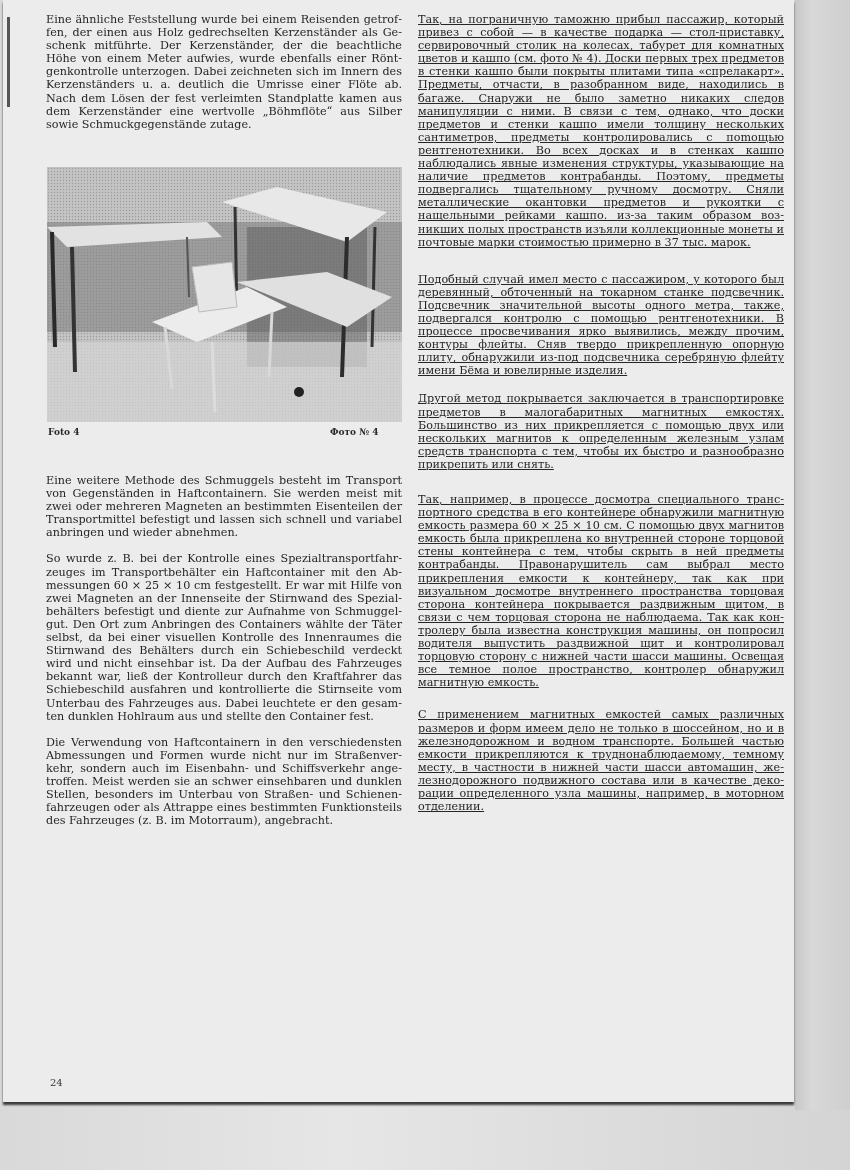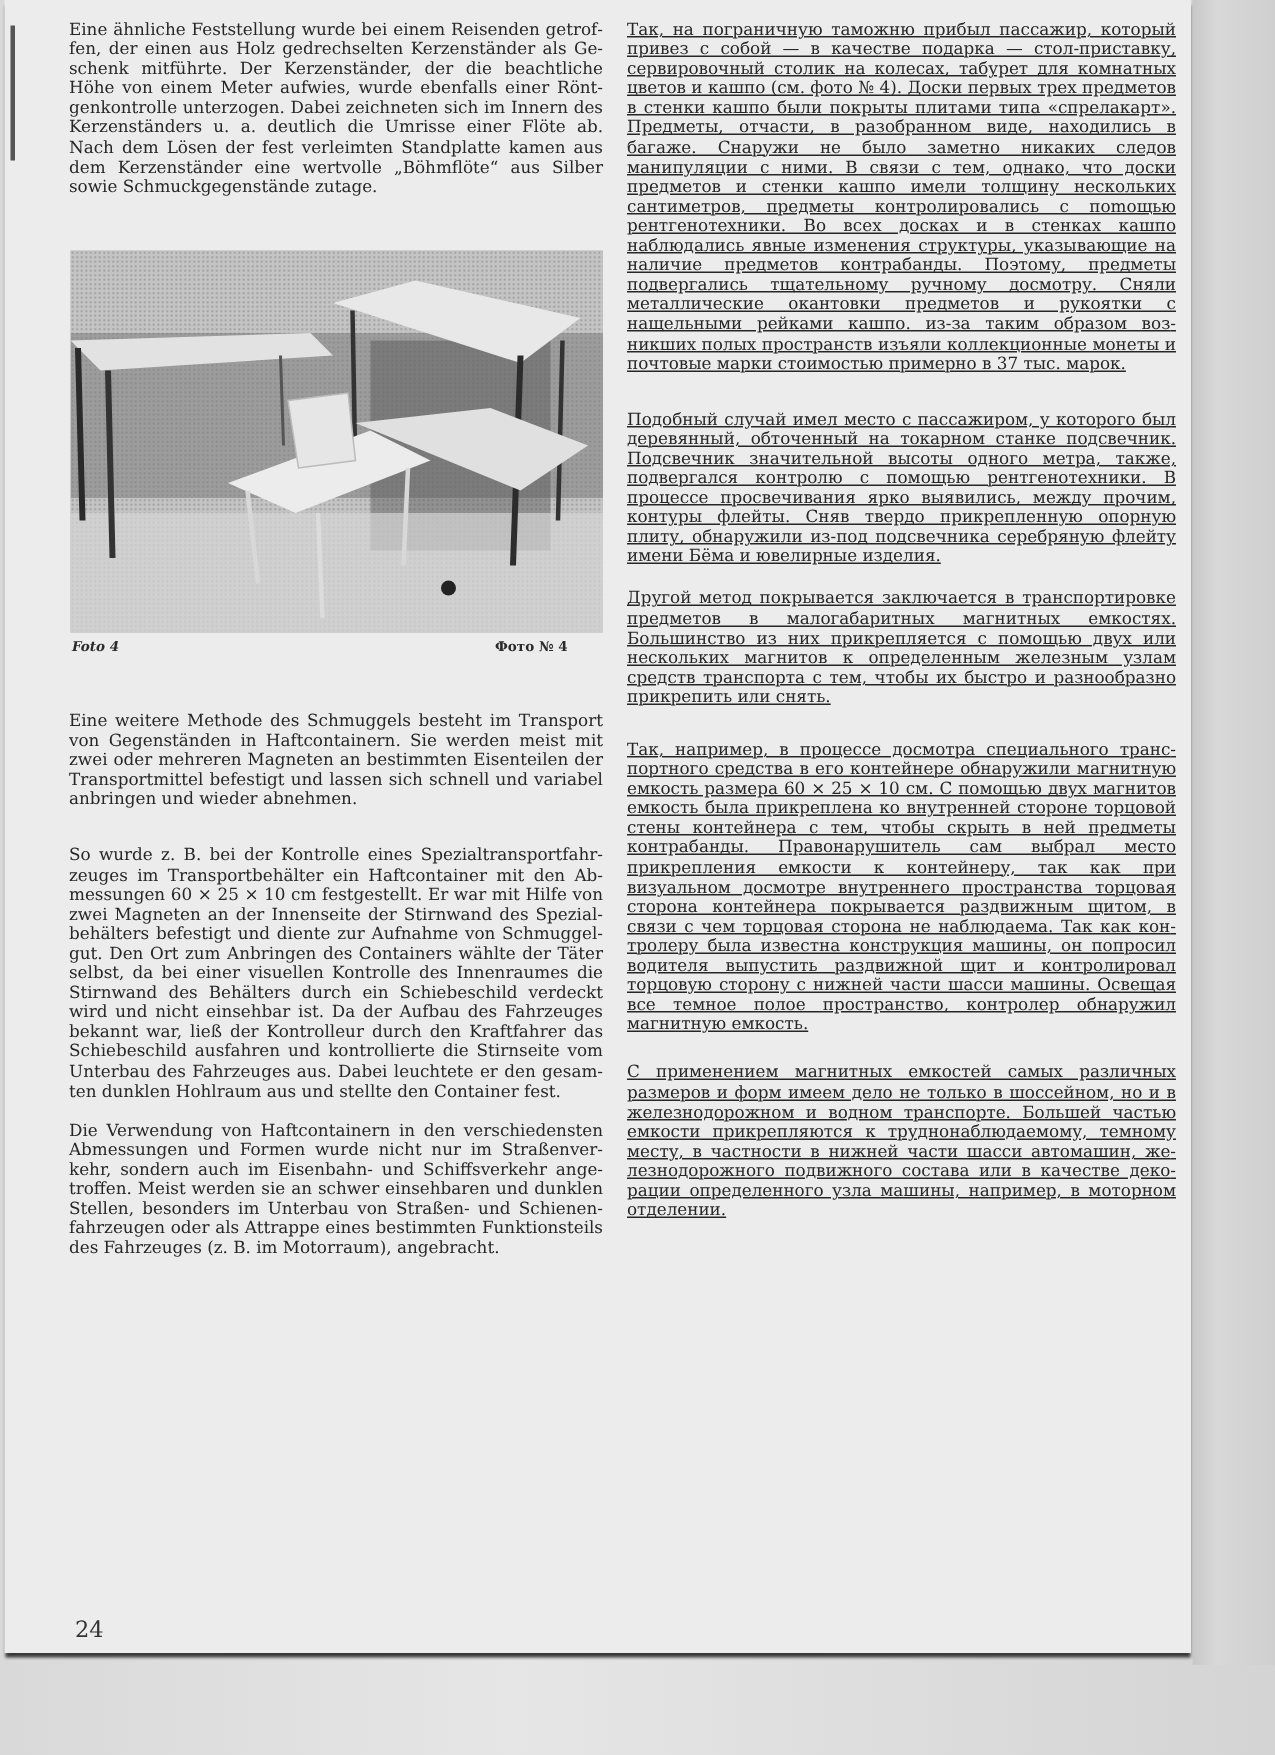--- a/index.html
+++ b/index.html
@@ -33,24 +33,24 @@
   .col-left { left: 46px; width: 356px; }
   .col-right { left: 418px; width: 366px; text-decoration: underline; }
   .photo {
     position: absolute; left: 47px; top: 167px; width: 355px; height: 255px;
     background: #b8b8b8;
     overflow: hidden;
   }
   .caption {
     position: absolute; top: 427px; font-size: 9px; font-weight: bold; color: #2a2a2a;
   }
-  .cap-left { left: 48px; font-style: italic; }
+  .cap-left { left: 48px; }
   .cap-right { left: 330px; }
   .page-number {
-    position: absolute; left: 50px; top: 1077px; font-size: 15px; color: #333;
+    position: absolute; left: 50px; top: 1077px; font-size: 10px; color: #333;
   }
 </style>
 </head>
 <body>
 
 <div class="scanner-bg"></div>
 <div class="right-strip"></div>
 
 <div class="page">
   <div class="left-mark"></div>
@@ -95,21 +95,21 @@
     <polygon points="145,100 185,95 190,140 152,145" fill="#e6e6e6" stroke="#bbb"></polygon>
 
     <circle cx="252" cy="225" r="5" fill="#222"></circle>
   </svg>
 </div>
 
 <div class="caption cap-left">Foto 4</div>
 <div class="caption cap-right">Фото № 4</div>
 
 <div class="col col-left" style="top:474px;">
-  <p style="margin-bottom:24px;">Eine weitere Methode des Schmuggels besteht im Transport von Gegenständen in Haftcontainern. Sie werden meist mit zwei oder mehreren Magneten an bestimmten Eisenteilen der Transportmittel befestigt und lassen sich schnell und variabel anbringen und wieder abnehmen.</p>
+  <p style="margin-bottom:13px;">Eine weitere Methode des Schmuggels besteht im Transport von Gegenständen in Haftcontainern. Sie werden meist mit zwei oder mehreren Magneten an bestimmten Eisenteilen der Transportmittel befestigt und lassen sich schnell und variabel anbringen und wieder abnehmen.</p>
   <p style="margin-bottom:13px;">So wurde z. B. bei der Kontrolle eines Spezialtransportfahr­zeuges im Transportbehälter ein Haftcontainer mit den Ab­messungen 60 × 25 × 10 cm festgestellt. Er war mit Hilfe von zwei Magneten an der Innenseite der Stirnwand des Spezial­behälters befestigt und diente zur Aufnahme von Schmuggel­gut. Den Ort zum Anbringen des Containers wählte der Täter selbst, da bei einer visuellen Kontrolle des Innenraumes die Stirnwand des Behälters durch ein Schiebeschild verdeckt wird und nicht einsehbar ist. Da der Aufbau des Fahrzeuges bekannt war, ließ der Kontrolleur durch den Kraftfahrer das Schiebeschild ausfahren und kontrollierte die Stirnseite vom Unterbau des Fahrzeuges aus. Dabei leuchtete er den gesam­ten dunklen Hohlraum aus und stellte den Container fest.</p>
   <p>Die Verwendung von Haftcontainern in den verschiedensten Abmessungen und Formen wurde nicht nur im Straßenver­kehr, sondern auch im Eisenbahn- und Schiffsverkehr ange­troffen. Meist werden sie an schwer einsehbaren und dunklen Stellen, besonders im Unterbau von Straßen- und Schienen­fahrzeugen oder als Attrappe eines bestimmten Funktionsteils des Fahrzeuges (z. B. im Motorraum), angebracht.</p>
 </div>
 
 <div class="col col-right" style="top:13px;">
   <p style="margin-bottom:24px;">Так, на пограничную таможню прибыл пассажир, кото­рый привез с собой — в качестве подарка — стол-при­ставку, сервировочный столик на колесах, табурет для комнатных цветов и кашпо (см. фото № 4). Доски первых трех предметов в стенки кашпо были покрыты плитами типа «спрелакарт». Предметы, отчасти, в разобранном ви­де, находились в багаже. Снаружи не было заметно ника­ких следов манипуляции с ними. В связи с тем, однако, что доски предметов и стенки кашпо имели толщину не­скольких сантиметров, предметы контролировались с по­mощью рентгенотехники. Во всех досках и в стенках кашпо наблюдались явные изменения структуры, указы­вающие на наличие предметов контрабанды. Поэтому, предметы подвергались тщательному ручному досмотру. Сняли металлические окантовки предметов и рукоятки с нащельными рейками кашпо. из-за таким образом воз­никших полых пространств изъяли коллекционные мо­неты и почтовые марки стоимостью примерно в 37 тыс. ма­рок.</p>
   <p style="margin-bottom:15px;">Подобный случай имел место с пассажиром, у которого был деревянный, обточенный на токарном станке под­свечник. Подсвечник значительной высоты одного метра, также, подвергался контролю с помощью рентгенотехни­ки. В процессе просвечивания ярко выявились, между прочим, контуры флейты. Сняв твердо прикрепленную опорную плиту, обнаружили из-под подсвечника серебря­ную флейту имени Бёма и ювелирные изделия.</p>
   <p style="margin-bottom:22px;">Другой метод покрывается заключается в транспортиров­ке предметов в малогабаритных магнитных емкостях. Большинство из них прикрепляется с помощью двух или нескольких магнитов к определенным железным узлам средств транспорта с тем, чтобы их быстро и разнообразно прикрепить или снять.</p>
   <p style="margin-bottom:19px;">Так, например, в процессе досмотра специального транс­портного средства в его контейнере обнаружили магнит­ную емкость размера 60 × 25 × 10 см. С помощью двух магнитов емкость была прикреплена ко внутренней сто­роне торцовой стены контейнера с тем, чтобы скрыть в ней предметы контрабанды. Правонарушитель сам выбрал место прикрепления емкости к контейнеру, так как при визуальном досмотре внутреннего пространства торцовая сторона контейнера покрывается раздвижным щитом, в связи с чем торцовая сторона не наблюдаема. Так как кон­тролеру была известна конструкция машины, он попро­сил водителя выпустить раздвижной щит и контролиро­вал торцовую сторону с нижней части шасси машины. Освещая все темное полое пространство, контролер обна­ружил магнитную емкость.</p>
   <p>С применением магнитных емкостей самых различных размеров и форм имеем дело не только в шоссейном, но и в железнодорожном и водном транспорте. Большей частью емкости прикрепляются к труднонаблюдаемому, темному месту, в частности в нижней части шасси автомашин, же­лезнодорожного подвижного состава или в качестве деко­рации определенного узла машины, например, в моторном отделении.</p>

